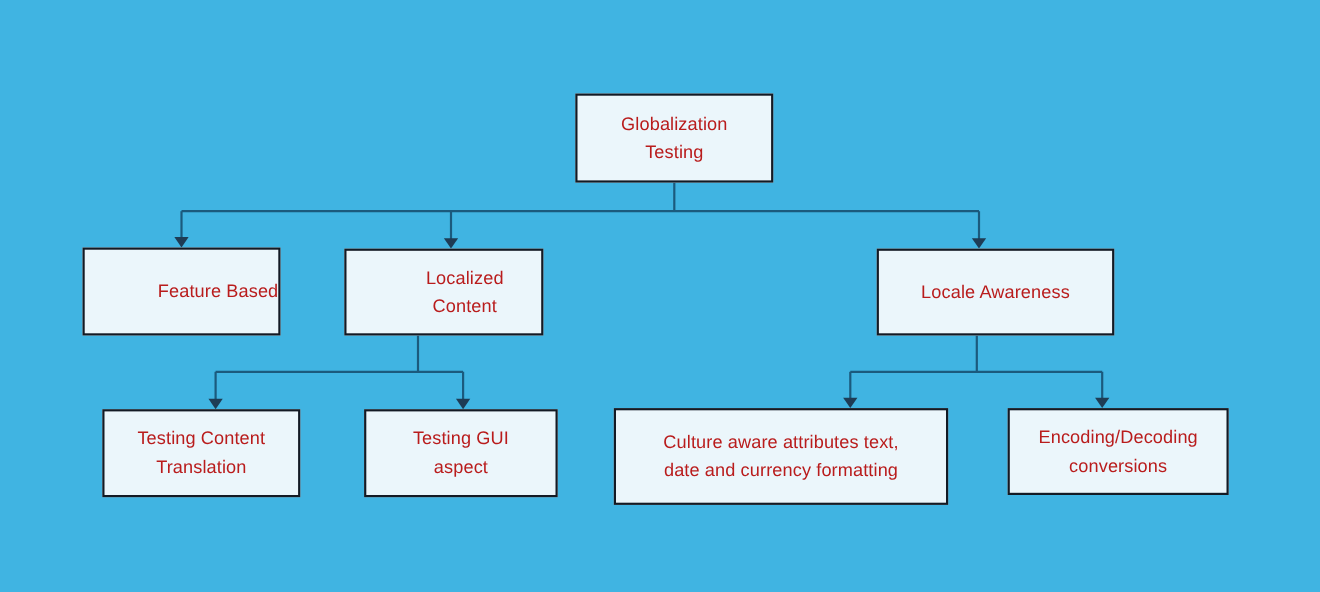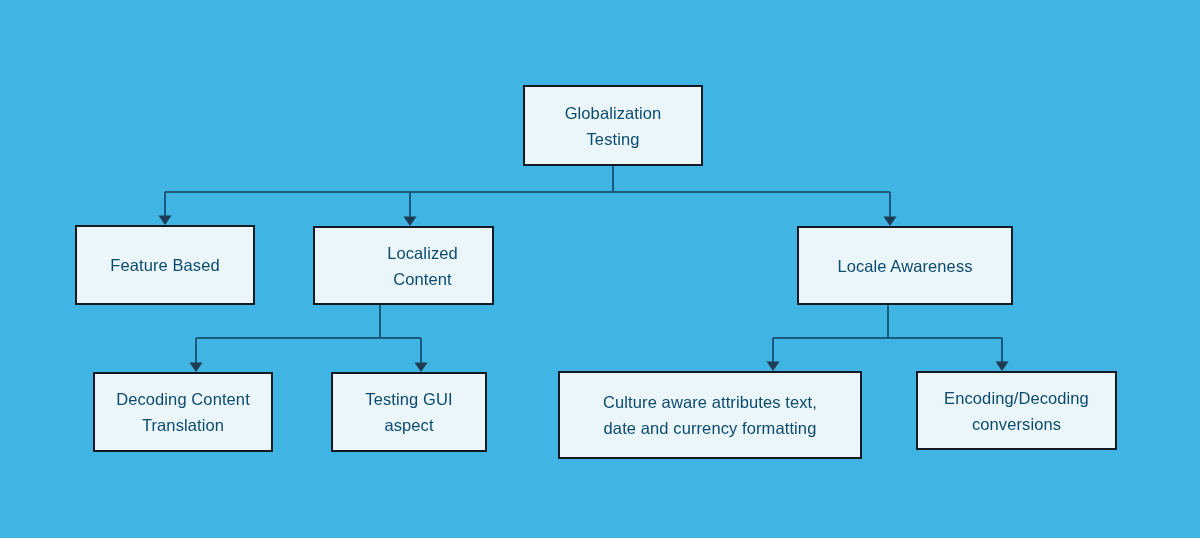--- a/index.html
+++ b/index.html
@@ -43,33 +43,33 @@
     box-sizing: border-box;
     background: #ebf6fb;
     border: 2px solid #131a24;
     display: flex;
     align-items: center;
     justify-content: center;
     text-align: center;
   }
   .node .label {
     white-space: pre-line;
-    color: #0c4a6e;
+    color: #b91c1c;
     font-size: 16.5px;
     font-weight: 500;
     line-height: 26px;
     letter-spacing: 0.1px;
   }
   
   .n-root     { left: 523px; top:  85px; width: 180px; height: 81px; }
-  .n-feature  { left:  75px; top: 225px; width: 180px; height: 80px; }
+  .n-feature  { left:  75px; top: 225px; width: 180px; height: 80px; justify-content: flex-end; }
   .n-localized{ left: 313px; top: 226px; width: 181px; height: 79px; padding-left: 38px; }
   .n-locale   { left: 797px; top: 226px; width: 216px; height: 79px; }
   .n-tct      { left:  93px; top: 372px; width: 180px; height: 80px; }
-  .n-tga      { left: 331px; top: 372px; width: 156px; height: 80px; }
+  .n-tga      { left: 331px; top: 372px; width: 176px; height: 80px; }
   .n-culture  { left: 558px; top: 371px; width: 304px; height: 88px; }
   .n-encdec   { left: 916px; top: 371px; width: 201px; height: 79px; }
 </style>
 </head>
 <body>
 
 <div class="canvas">
 
   <svg class="connectors" viewBox="0 0 1200 538" xmlns="http://www.w3.org/2000/svg">
 
@@ -129,21 +129,21 @@
   <div class="node n-localized">
     <span class="label">Localized
 Content</span>
   </div>
 
   <div class="node n-locale">
     <span class="label">Locale Awareness</span>
   </div>
 
   <div class="node n-tct">
-    <span class="label">Decoding Content
+    <span class="label">Testing Content
 Translation</span>
   </div>
 
   <div class="node n-tga">
     <span class="label">Testing GUI
 aspect</span>
   </div>
 
   <div class="node n-culture">
     <span class="label">Culture aware attributes text,

